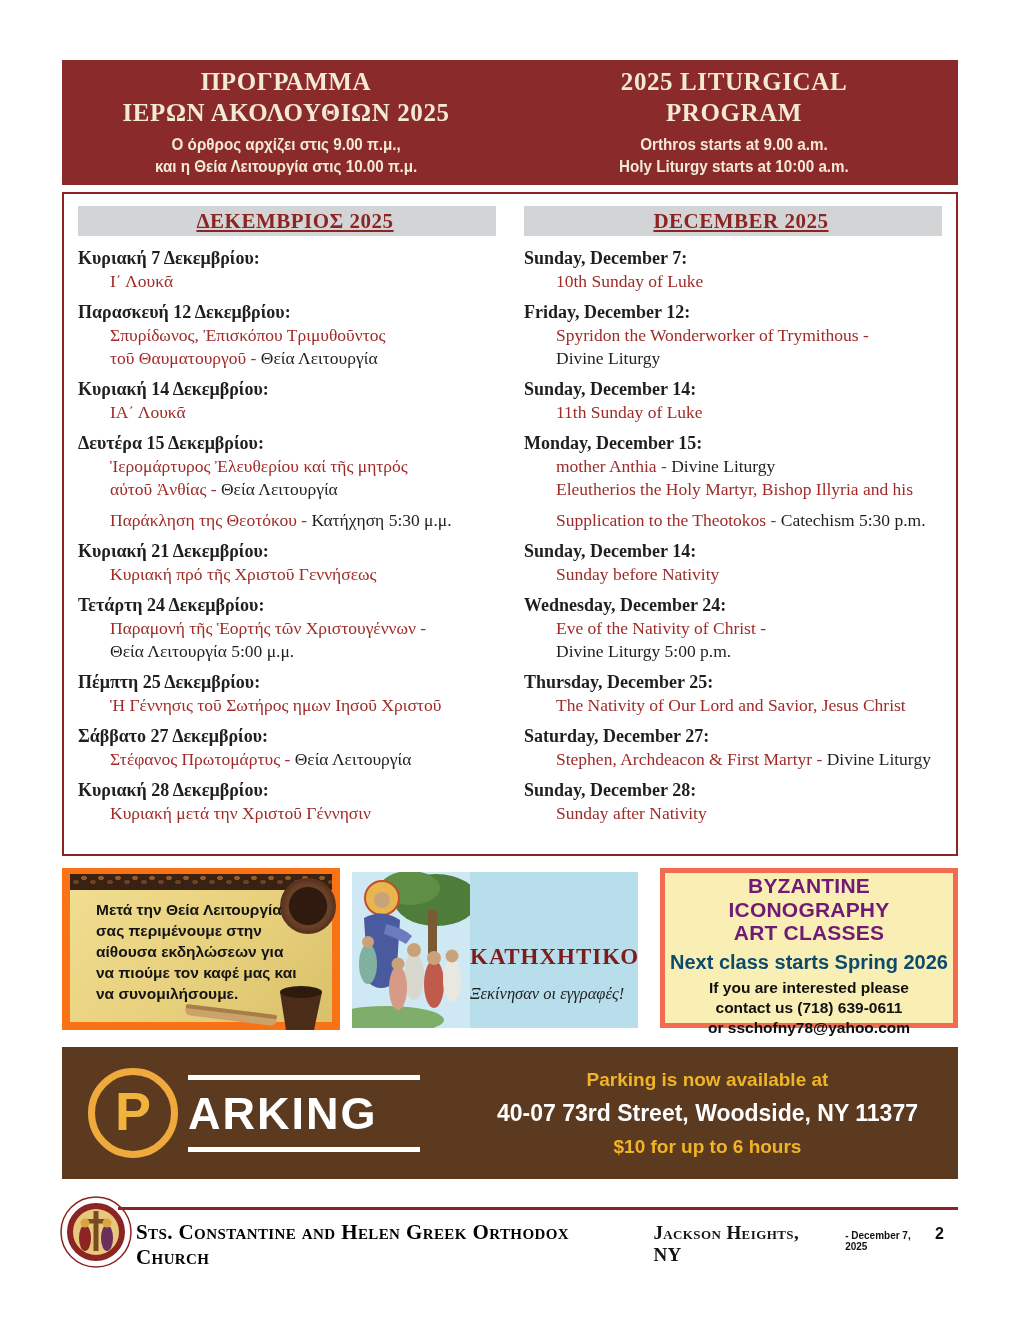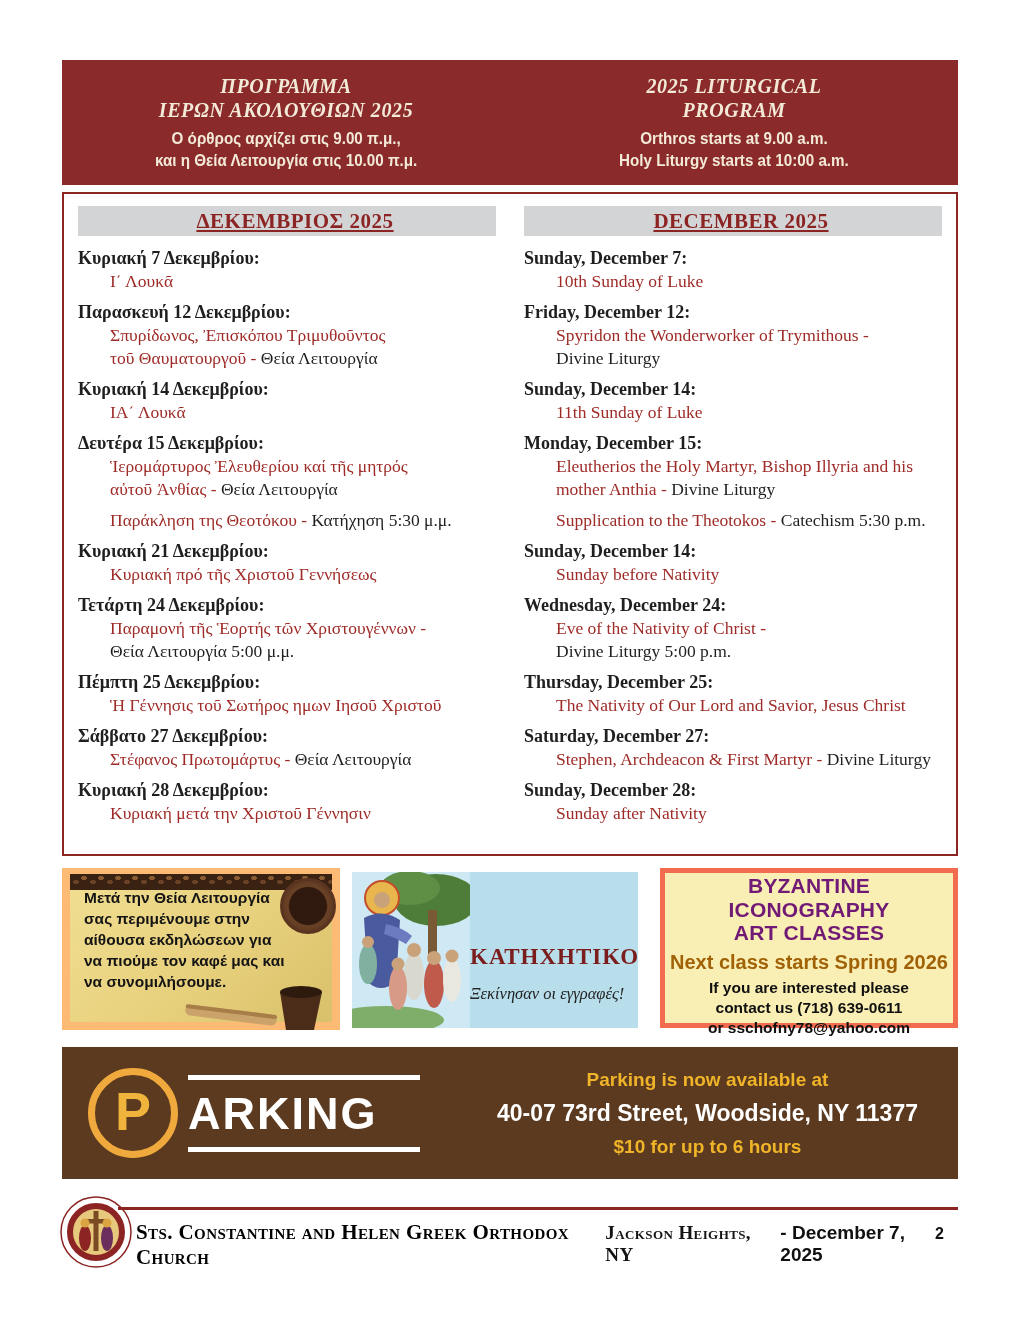--- a/index.html
+++ b/index.html
@@ -2,78 +2,78 @@
 <html><head>
 <meta charset="utf-8">
 <style>
   html,body{margin:0;padding:0;background:#ffffff;}
   body{font-family:"Liberation Serif", serif;}
   .page{position:relative;width:1020px;height:1320px;background:#ffffff;overflow:hidden;}
 
   
   .band{position:absolute;left:62px;top:60px;width:896px;height:125px;background:#8b2a2b;display:flex;}
   .band-half{flex:1 1 50%;display:flex;flex-direction:column;align-items:center;justify-content:center;color:#f2ead7;text-align:center;}
-  .band-title{font-size:20px;font-weight:bold;letter-spacing:0.6px;line-height:1.22;font-family:"Liberation Serif",serif;font-style:italic;}
+  .band-title{font-size:25px;font-weight:bold;letter-spacing:0.6px;line-height:1.22;font-family:"Liberation Serif",serif;}
   .band-sub{margin-top:6px;font-family:"Liberation Sans",sans-serif;font-weight:bold;font-size:16px;line-height:1.35;transform:scaleX(0.95);}
 
   
   .schedule-box{position:absolute;left:62px;top:192px;width:892px;height:660px;border:2px solid #8b2423;display:flex;}
   .sched-col{flex:1 1 50%;padding:0 14px;box-sizing:border-box;}
   .col-header{margin-top:12px;height:30px;background:#d3d4d6;display:flex;align-items:center;justify-content:center;}
   .col-title{font-size:21px;font-weight:bold;color:#8b2423;text-decoration:underline;letter-spacing:0.5px;margin-left:16px;}
   .entries{margin-top:11px;}
   .entry{margin-bottom:8px;}
   .entry-date{font-size:18px;font-weight:bold;color:#1f1f1f;line-height:23px;}
   .entry-line{font-size:17.5px;line-height:23px;padding-left:32px;white-space:nowrap;}
   .seg-red{color:#9e2b27;}
   .seg-black{color:#1f1f1f;}
 
   
   .notice-row{position:absolute;left:62px;top:868px;width:896px;height:162px;}
 
   
-  .coffee-box{position:absolute;left:0;top:0;width:278px;height:162px;background:#fdba74;box-sizing:border-box;padding:8px;overflow:hidden;}
+  .coffee-box{position:absolute;left:0;top:0;width:278px;height:162px;background:#f97316;box-sizing:border-box;padding:20px;overflow:hidden;}
   .coffee-beans{position:absolute;left:8px;top:6px;right:8px;height:16px;background-color:#3a2212;background-image:radial-gradient(ellipse 5px 3.5px at 6px 8px,#6b4226 62%,transparent 63%),radial-gradient(ellipse 5px 3.5px at 14px 4px,#8a5a30 62%,transparent 63%);background-size:17px 16px;}
   .coffee-parchment{position:absolute;left:8px;top:22px;right:8px;bottom:8px;background:linear-gradient(135deg,#f0dd90 0%,#e7d07c 55%,#d9c06a 100%);}
   .coffee-text{position:relative;z-index:2;width:205px;padding:12px 0 0 14px;font-family:"Liberation Sans",sans-serif;font-weight:600;font-size:15.5px;line-height:1.35;color:#141414;}
   .coffee-cup{position:absolute;z-index:1;top:10px;right:4px;width:50px;height:50px;border-radius:50%;background:radial-gradient(circle at 50% 50%, #30190e 52%, #6b4226 56%, #4a2c18 100%);border:3px solid #5a3420;}
   .coffee-cezve{position:absolute;z-index:1;right:0;bottom:0;}
 
   
   .catechism-box{position:absolute;left:290px;top:4px;width:286px;height:156px;background:#b8ddeb;display:flex;overflow:hidden;}
   .catechism-art{flex:0 0 118px;}
   .catechism-textwrap{flex:1;display:flex;flex-direction:column;align-items:flex-start;justify-content:center;text-align:center;margin-top:48px;}
   .catechism-title{font-size:23px;font-weight:bold;color:#7b1d1d;letter-spacing:1px;}
   .catechism-sub{margin-top:14px;font-size:16.5px;font-style:italic;color:#222;}
 
   
   .icono-box{position:absolute;left:598px;top:0;width:298px;height:160px;background:#f9efb5;border:5px solid #f26d4f;box-sizing:border-box;text-align:center;font-family:"Liberation Sans",sans-serif;}
   .icono-title{margin-top:1px;font-size:21px;font-weight:bold;color:#701a75;line-height:1.12;letter-spacing:0.2px;}
-  .icono-highlight{margin-top:6px;font-size:20px;font-weight:bold;color:#a16207;}
+  .icono-highlight{margin-top:6px;font-size:20px;font-weight:bold;color:#0c4a6e;}
   .icono-contact{margin-top:4px;font-size:15.5px;font-weight:bold;color:#101010;line-height:1.32;}
 
   
   .parking{position:absolute;left:62px;top:1047px;width:896px;height:132px;background:#5b3a20;font-family:"Liberation Sans",sans-serif;}
   .parking-left{position:absolute;left:26px;top:0;height:100%;display:flex;align-items:center;}
   .parking-circle{width:76px;height:76px;border:7px solid #f0a93c;border-radius:50%;display:flex;align-items:center;justify-content:center;}
   .parking-p{color:#f0b43c;font-size:54px;font-weight:bold;line-height:1;padding-bottom:4px;}
   .parking-wordblock{margin-left:10px;display:flex;flex-direction:column;}
   .parking-bar{height:5px;background:#ffffff;width:232px;}
   .parking-word{font-size:45px;font-weight:bold;color:#ffffff;letter-spacing:2px;line-height:1;margin:11px 0;}
   .parking-right{position:absolute;right:40px;top:0;height:100%;display:flex;flex-direction:column;justify-content:center;text-align:center;}
   .parking-line1,.parking-line3{color:#f0b429;font-size:19px;font-weight:bold;}
   .parking-line2{color:#ffffff;font-size:23px;font-weight:bold;margin:9px 0;}
 
   
   .footer-logo{position:absolute;left:60px;top:1196px;width:72px;height:72px;}
   .footer-rule{position:absolute;left:118px;top:1207px;width:840px;height:3px;background:#8b2423;}
   .footer-row{position:absolute;left:136px;top:1220px;width:822px;display:flex;align-items:baseline;}
   .footer-church{font-variant:small-caps;font-weight:bold;font-size:21px;color:#000000;letter-spacing:0.4px;}
   .footer-loc{font-variant:small-caps;font-weight:bold;font-size:19px;color:#141414;margin-left:9px;letter-spacing:0.4px;}
-  .footer-date{font-family:"Liberation Sans",sans-serif;font-weight:bold;font-size:19px;color:#111;margin-left:14px;}
+  .footer-date{font-family:"Liberation Sans",sans-serif;font-weight:bold;font-size:10px;color:#111;margin-left:14px;}
   .footer-page{margin-left:auto;font-family:"Liberation Sans",sans-serif;font-weight:bold;font-size:16px;color:#111;padding-right:14px;}
 </style>
 </head>
 <body>
 
 <div class="page">
 
   <div class="band">
     <div class="band-half">
       <div class="band-title">
@@ -160,22 +160,22 @@
             <div class="entry-date">Friday, December 12:</div>
             <div class="entry-line"><span class="seg-red">Spyridon the Wonderworker of Trymithous -</span></div>
             <div class="entry-line"><span class="seg-black">Divine Liturgy</span></div>
           </div>
           <div class="entry">
             <div class="entry-date">Sunday, December 14:</div>
             <div class="entry-line"><span class="seg-red">11th Sunday of Luke</span></div>
           </div>
           <div class="entry">
             <div class="entry-date">Monday, December 15:</div>
+            <div class="entry-line"><span class="seg-red">mother Anthia - </span><span class="seg-black">Divine Liturgy</span></div>
             <div class="entry-line"><span class="seg-red">Eleutherios the Holy Martyr, Bishop Illyria and his</span></div>
-            <div class="entry-line"><span class="seg-red">mother Anthia - </span><span class="seg-black">Divine Liturgy</span></div>
           </div>
           <div class="entry">
             <div class="entry-line"><span class="seg-red">Supplication to the Theotokos - </span><span class="seg-black">Catechism 5:30 p.m.</span></div>
           </div>
           <div class="entry">
             <div class="entry-date">Sunday, December 14:</div>
             <div class="entry-line"><span class="seg-red">Sunday before Nativity</span></div>
           </div>
           <div class="entry">
             <div class="entry-date">Wednesday, December 24:</div>

